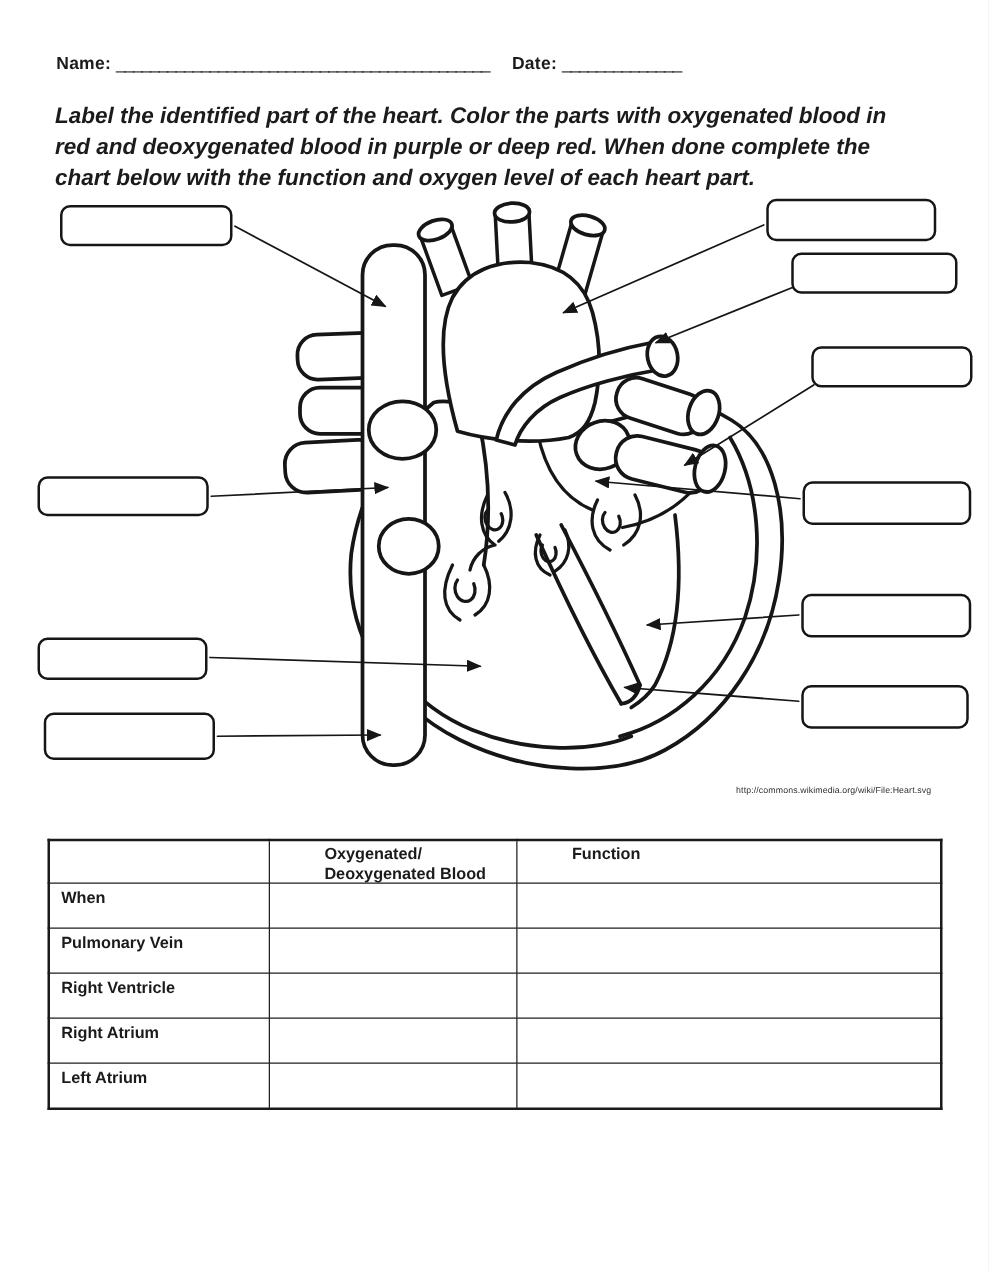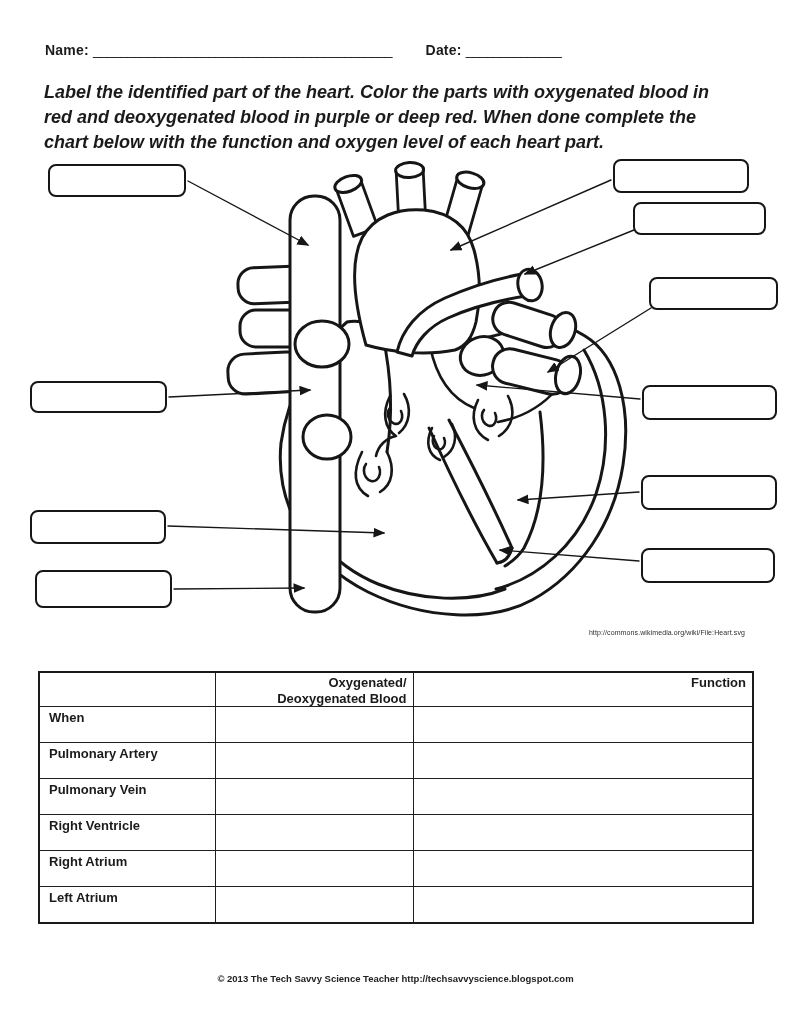--- a/index.html
+++ b/index.html
@@ -5,37 +5,37 @@
   html,body{margin:0;padding:0;background:#e8e8e8;}
   .page{
     position:relative;width:791px;height:1024px;background:#ffffff;
     margin:0 auto;overflow:hidden;
     font-family:"Liberation Sans","DejaVu Sans",sans-serif;color:#1b1b1b;
   }
   
   .name-row{position:absolute;left:45px;top:42px;font-size:14px;font-weight:600;
     letter-spacing:.2px;white-space:nowrap;}
   .name-row .rule{font-weight:400;letter-spacing:-1px;}
-  .name-row .date-part{margin-left:30px;}
+  .name-row .date-part{margin-left:14px;}
   
   .instructions{position:absolute;left:44px;top:80px;width:668px;
     font-size:18px;font-weight:600;font-style:italic;line-height:1.38;}
   
   .diagram-svg{position:absolute;left:0;top:0;width:791px;height:1024px;z-index:1;
     pointer-events:none;}
   .label-box{position:absolute;z-index:2;background:#fff;border:2px solid #161616;
     border-radius:8px;box-sizing:border-box;}
   .attribution{position:absolute;top:629px;right:46px;font-size:7px;color:#2e2e2e;
     letter-spacing:.1px;z-index:2;}
   
   .chart{position:absolute;left:38px;top:671px;z-index:2;border-collapse:collapse;
     table-layout:fixed;width:714px;}
   .chart th,.chart td{border:1.6px solid #1f1f1f;box-sizing:border-box;
     font-size:13px;font-weight:600;vertical-align:top;padding:3px 6px 0 9px;}
-  .chart th{text-align:right;white-space:pre-line;line-height:1.2;height:33px;
+  .chart th{text-align:left;white-space:pre-line;line-height:1.2;height:33px;
     font-weight:600;padding-top:2px;padding-left:44px;}
   .chart td{height:36px;}
   .chart .c1{width:176px;}
   .chart .c2{width:198px;}
   .chart .c3{width:340px;margin-left:24px;}
   .chart{border:2px solid #1a1a1a;}
   
   .footer{position:absolute;left:0;top:973px;width:791px;text-align:center;
     font-size:9.5px;font-weight:600;color:#222;z-index:2;}
 </style>
@@ -188,25 +188,20 @@
       <th class="c2">Oxygenated/
 Deoxygenated Blood</th>
       <th class="c3">Function</th>
     </tr>
     <tr>
       <td class="c1">When</td>
       <td class="c2"></td>
       <td class="c3"></td>
     </tr>
     <tr>
-      <td class="c1">Pulmonary Artery</td>
-      <td class="c2"></td>
-      <td class="c3"></td>
-    </tr>
-    <tr>
       <td class="c1">Pulmonary Vein</td>
       <td class="c2"></td>
       <td class="c3"></td>
     </tr>
     <tr>
       <td class="c1">Right Ventricle</td>
       <td class="c2"></td>
       <td class="c3"></td>
     </tr>
     <tr>
@@ -215,15 +210,14 @@
       <td class="c3"></td>
     </tr>
     <tr>
       <td class="c1">Left Atrium</td>
       <td class="c2"></td>
       <td class="c3"></td>
     </tr>
   </tbody>
     </table>
 
-  <div class="footer">© 2013 The Tech Savvy Science Teacher http://techsavvyscience.blogspot.com</div>
 
 </div>
 
 </body></html>

